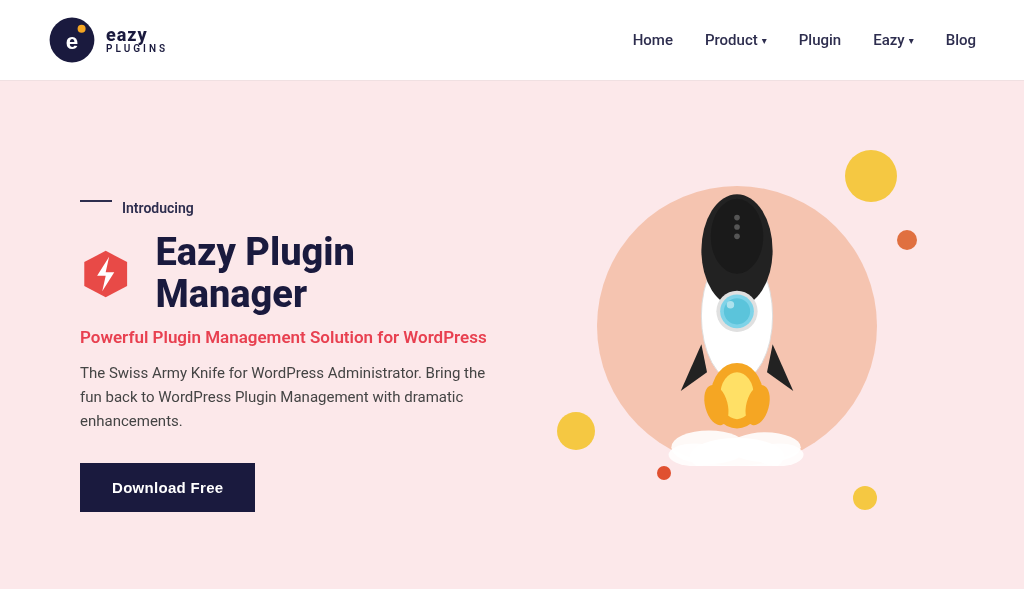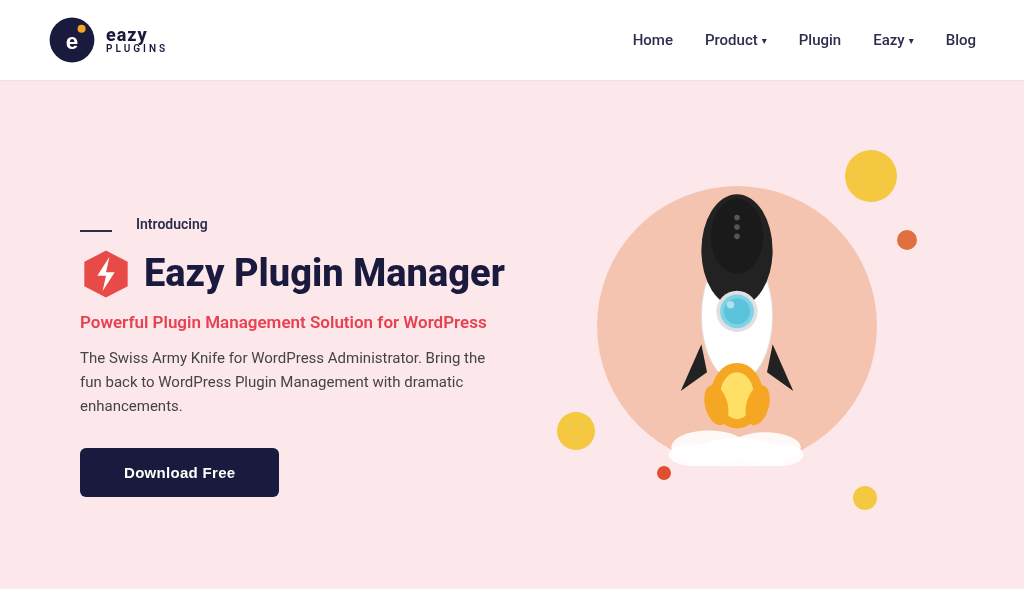--- a/index.html
+++ b/index.html
@@ -93,42 +93,42 @@
       position: relative;
     }
 
     .hero-left {
       flex: 0 0 50%;
       max-width: 500px;
     }
 
     .introducing-row {
       display: flex;
-      align-items: flex-end;
-      gap: 24px;
+      align-items: flex-start;
+      gap: 10px;
       margin-bottom: 16px;
       margin-top: 32px;
     }
 
     .introducing-line {
       width: 32px;
       height: 2px;
       background: #2d2d4e;
     }
 
     .introducing-text {
       font-size: 14px;
       font-weight: 600;
       color: #2d2d4e;
     }
 
     .product-title-row {
       display: flex;
       align-items: center;
-      gap: 12px;
+      gap: 24px;
       margin-bottom: 12px;
     }
 
     .plugin-icon {
       width: 52px;
       height: 52px;
     }
 
     .product-title {
       font-size: 38px;
@@ -149,24 +149,24 @@
       color: #444;
       line-height: 1.6;
       margin-bottom: 30px;
       max-width: 420px;
     }
 
     .download-btn {
       background: #1a1a3e;
       color: #fff;
       border: none;
-      padding: 16px 44px;
+      padding: 16px 32px;
       font-size: 15px;
       font-weight: 700;
-      border-radius: 6px;
+      border-radius: 0;
       cursor: pointer;
       letter-spacing: 0.3px;
     }
 
     
     .hero-right {
       flex: 0 0 48%;
       display: flex;
       align-items: center;
       justify-content: center;

